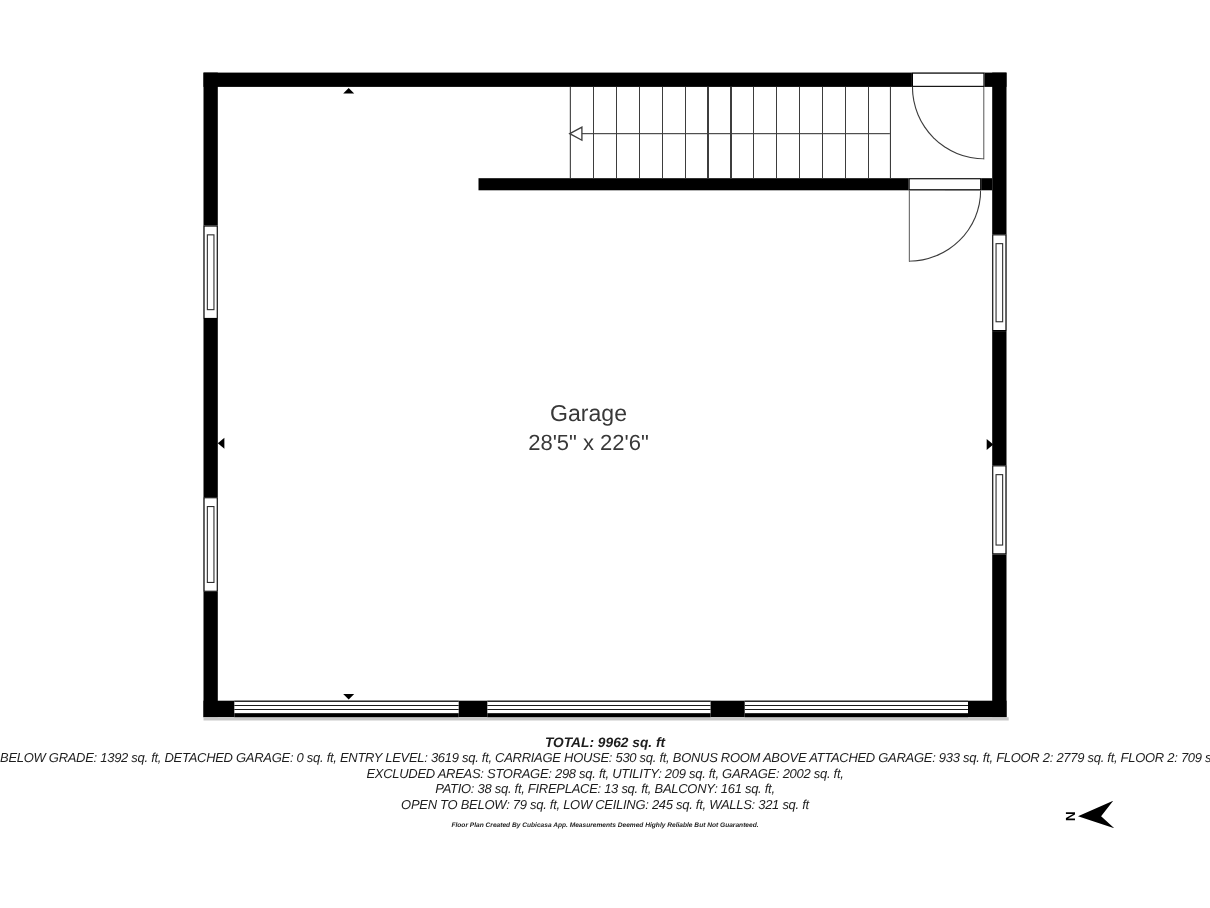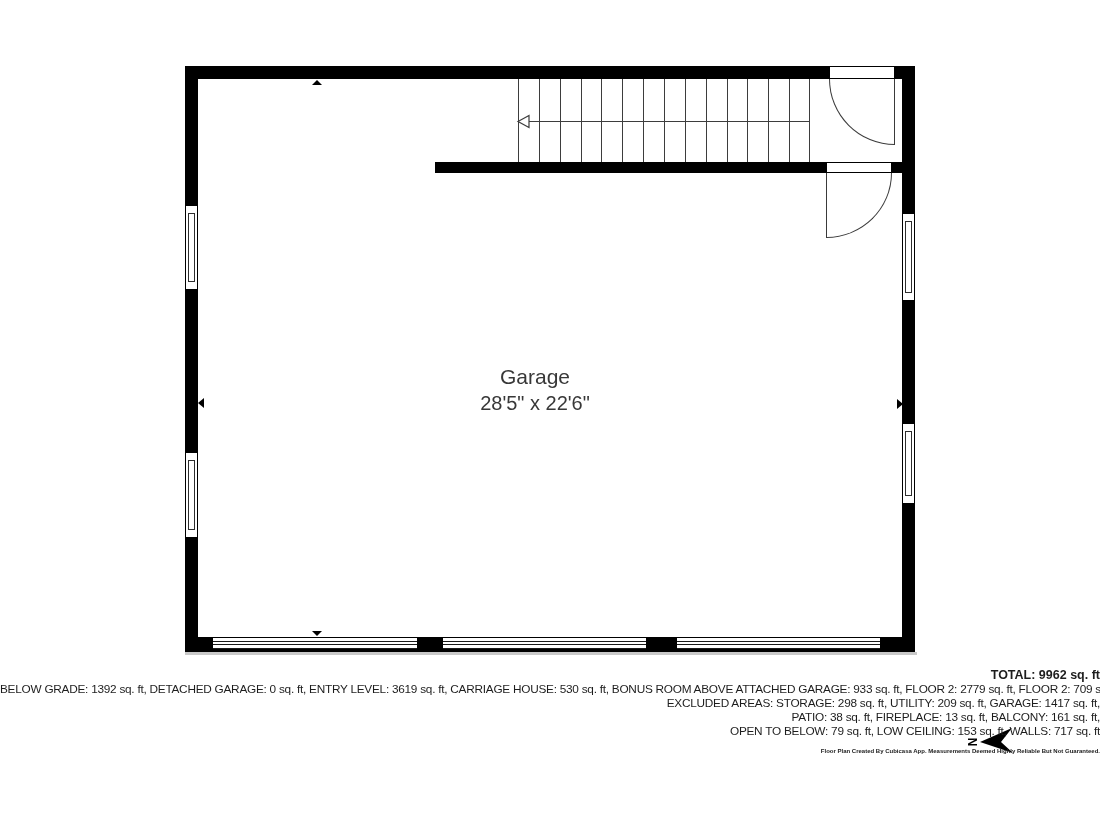--- a/index.html
+++ b/index.html
@@ -33,21 +33,21 @@
   .mk{position:absolute;width:0;height:0;border-style:solid;}
   .mk-up{border-width:0 5px 5px 5px;border-color:transparent transparent #000 transparent;}
   .mk-down{border-width:5px 5px 0 5px;border-color:#000 transparent transparent transparent;}
   .mk-left{border-width:5px 6px 5px 0;border-color:transparent #000 transparent transparent;}
   .mk-right{border-width:5px 0 5px 6px;border-color:transparent transparent transparent #000;}
   
   .room-label{position:absolute;left:385px;top:363px;width:300px;text-align:center;color:#383838;}
   .room-name{font-size:21px;line-height:27px;}
   .room-dims{font-size:20px;line-height:27px;}
   
-  .summary{position:absolute;left:0;top:668px;width:1100px;text-align:right;overflow:hidden;}
+  .summary{position:absolute;left:0;top:668px;width:1100px;text-align:center;overflow:hidden;font-style:italic;}
   .s-total{font-size:12.5px;font-weight:bold;line-height:14.2px;white-space:nowrap;}
   .s-line{font-size:11.8px;letter-spacing:-0.25px;line-height:14.1px;white-space:nowrap;}
   .s-disclaimer{font-size:6px;font-weight:600;color:#222;margin-top:9px;white-space:nowrap;}
   svg{position:absolute;overflow:visible;}
 </style>
 </head>
 <body>
 
 <div class="abs" style="left:0;top:0;width:1100px;height:825px;">
 
@@ -101,17 +101,17 @@
 
   <svg style="left:950px;top:715px;" width="75" height="45" viewBox="0 0 75 45">
     <polygon points="30,27 62,13 51,27 63,38" fill="#000"></polygon>
     <text transform="translate(23,27) rotate(-90)" text-anchor="middle" dominant-baseline="central" font-size="12" font-weight="600" fill="#000">N</text>
   </svg>
 </div>
 
 <div class="summary">
   <div class="s-total">TOTAL: 9962 sq. ft</div>
   <div class="s-line">BELOW GRADE: 1392 sq. ft, DETACHED GARAGE: 0 sq. ft, ENTRY LEVEL: 3619 sq. ft, CARRIAGE HOUSE: 530 sq. ft, BONUS ROOM ABOVE ATTACHED GARAGE: 933 sq. ft, FLOOR 2: 2779 sq. ft, FLOOR 2: 709 sq. ft</div>
-  <div class="s-line">EXCLUDED AREAS: STORAGE: 298 sq. ft, UTILITY: 209 sq. ft, GARAGE: 1417 sq. ft,</div>
+  <div class="s-line">EXCLUDED AREAS: STORAGE: 298 sq. ft, UTILITY: 209 sq. ft, GARAGE: 2002 sq. ft,</div>
   <div class="s-line">PATIO: 38 sq. ft, FIREPLACE: 13 sq. ft, BALCONY: 161 sq. ft,</div>
-  <div class="s-line">OPEN TO BELOW: 79 sq. ft, LOW CEILING: 153 sq. ft, WALLS: 717 sq. ft</div>
+  <div class="s-line">OPEN TO BELOW: 79 sq. ft, LOW CEILING: 245 sq. ft, WALLS: 321 sq. ft</div>
   <div class="s-disclaimer">Floor Plan Created By Cubicasa App. Measurements Deemed Highly Reliable But Not Guaranteed.</div>
 </div>
 
 </body></html>

